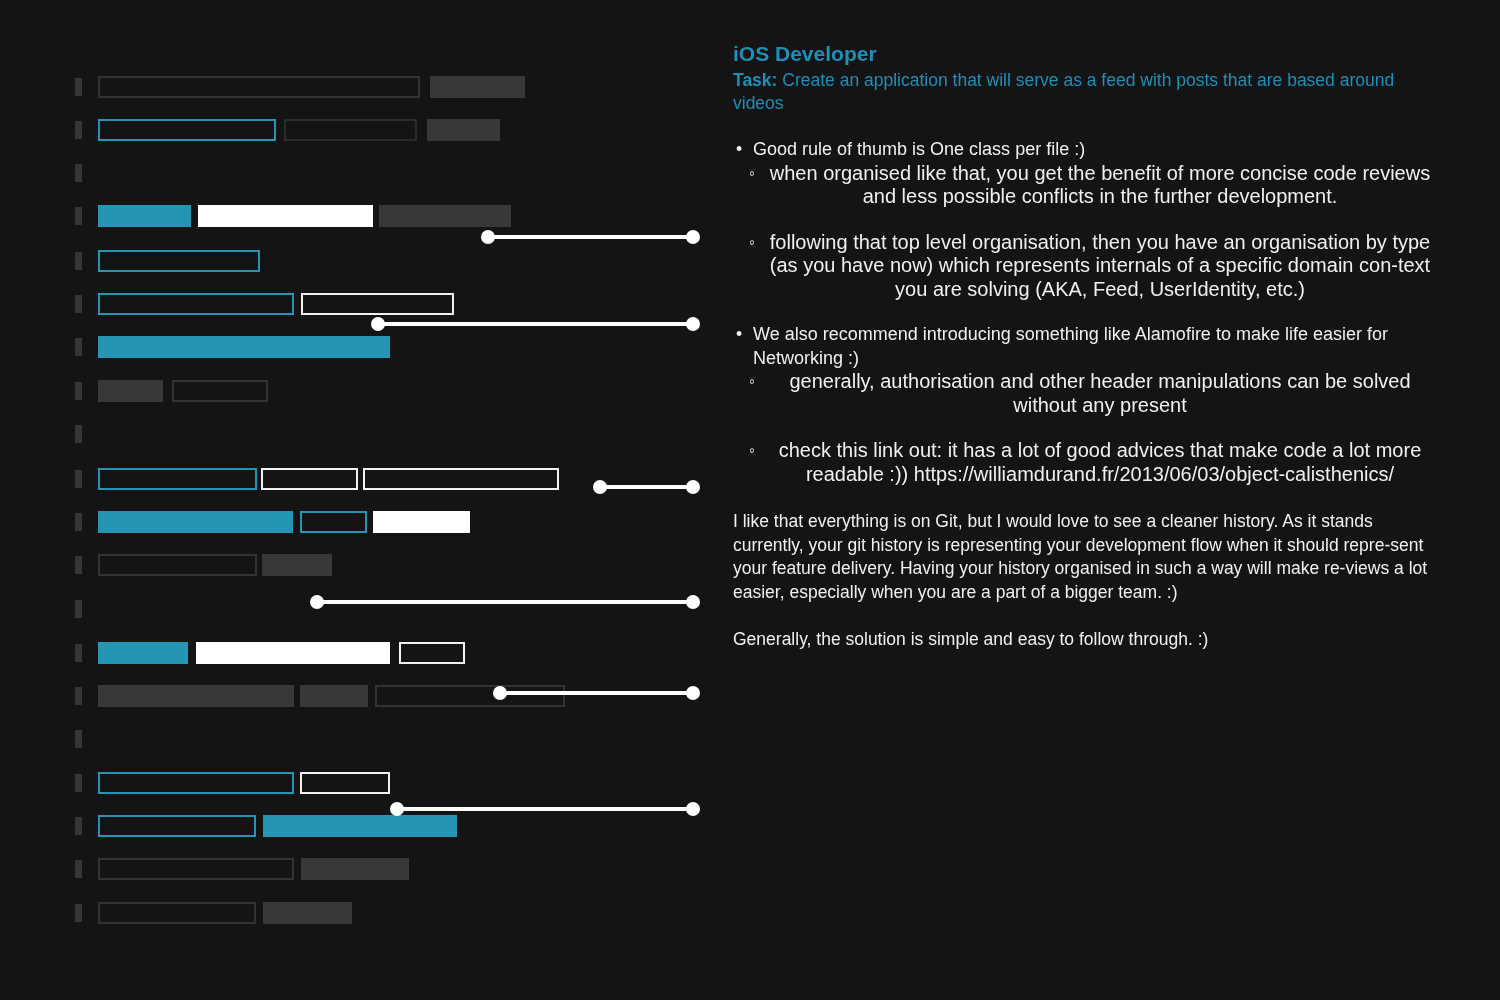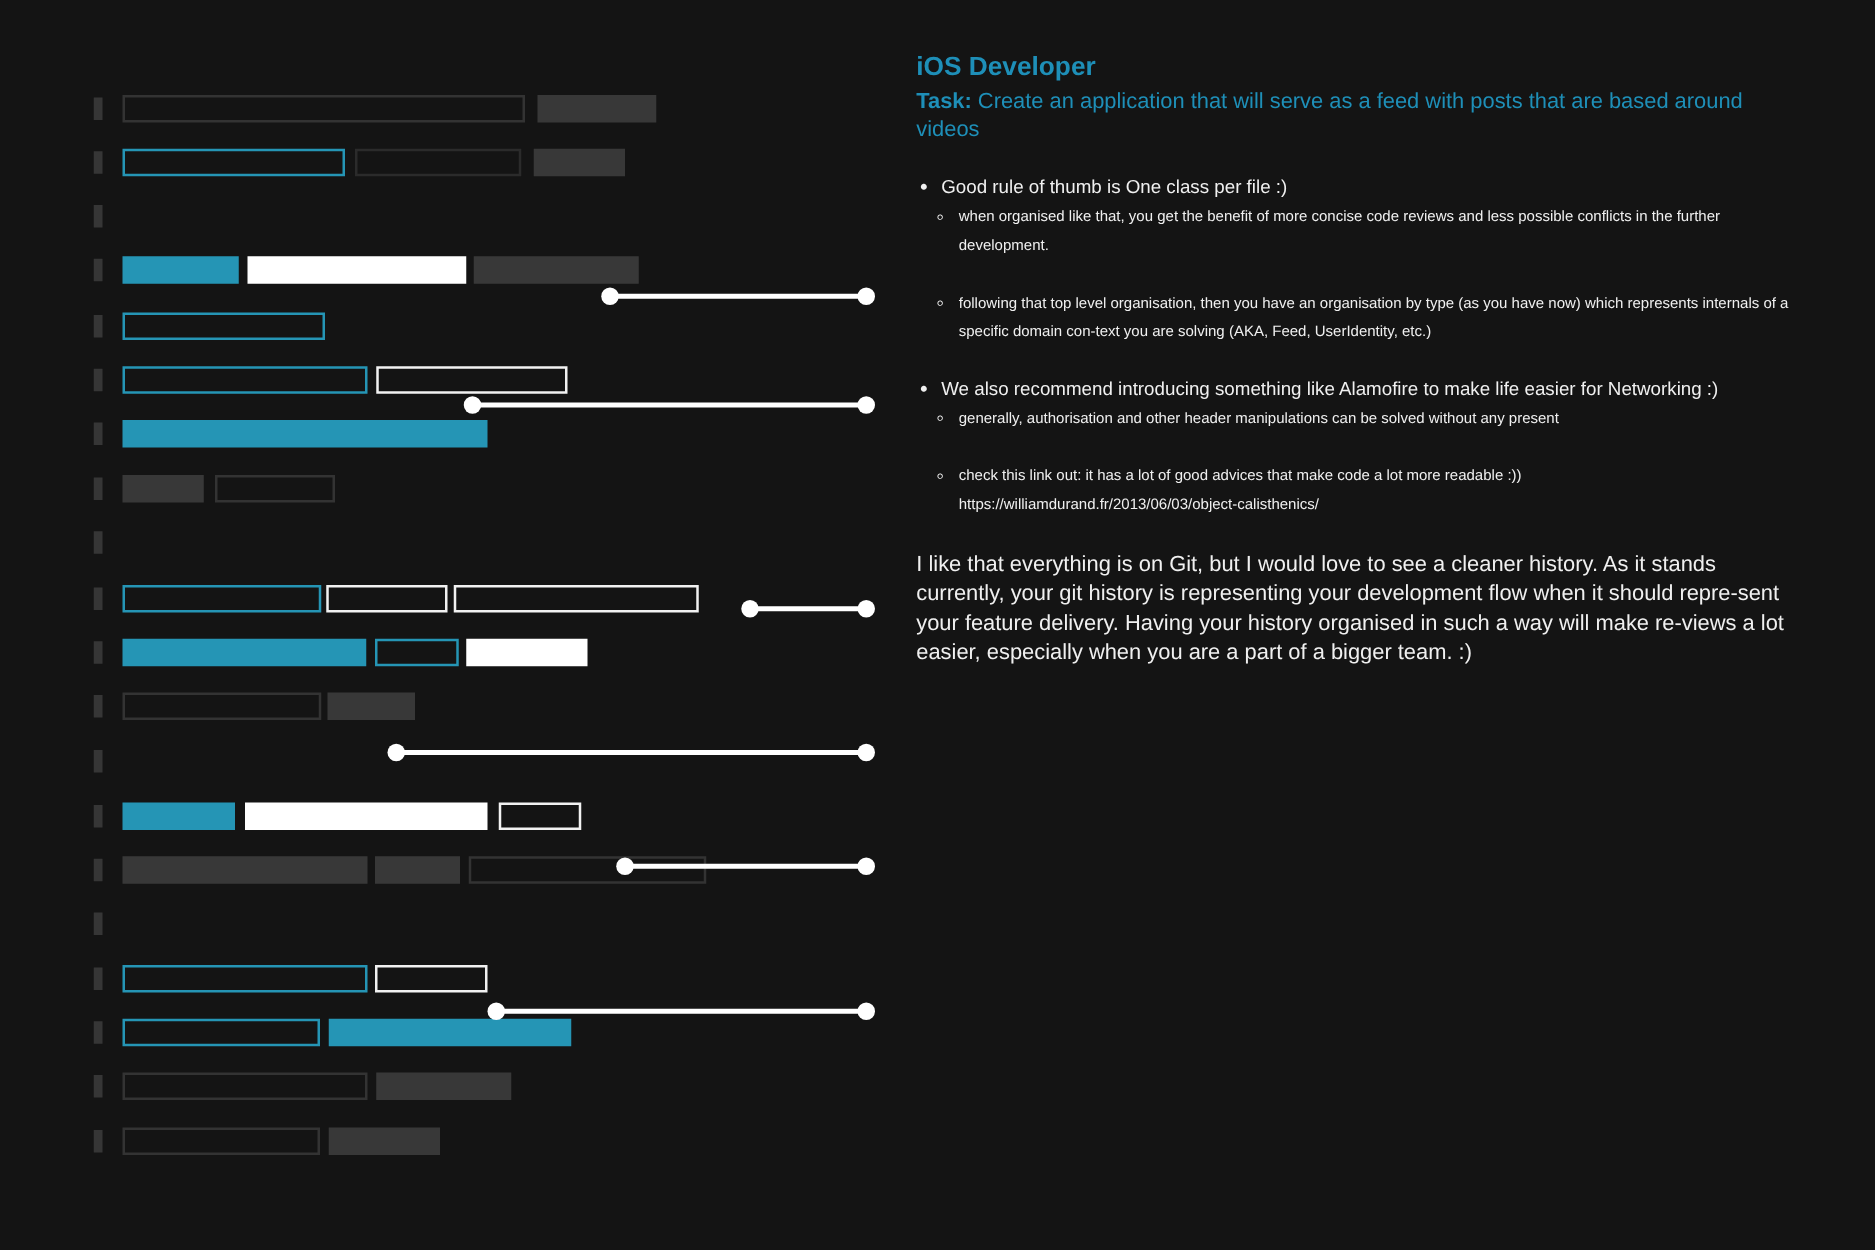--- a/index.html
+++ b/index.html
@@ -109,44 +109,45 @@
     list-style: none;
     margin: 23px 0 0 0;
     padding: 0;
   }
   #bullet-list > li { margin: 0 0 22px 0; }
   #bullet-list > li:last-child { margin-bottom: 0; }
 
   .b1 {
     position: relative;
     color: #f0f0f0;
-    font-size: 15px;
+    font-size: 18px;
     line-height: 23.5px;
     padding-left: 20px;
   }
   .b1::before {
     content: "\2022";
     position: absolute;
     left: 3px;
     top: 0;
     color: #f0f0f0;
     font-size: 17.5px;
   }
   .sub-list {
     list-style: none;
     margin: 0;
     padding: 0;
   }
   .b2 {
     position: relative;
     color: #f0f0f0;
-    font-size: 12px;
+    font-size: 20px;
     line-height: 23.5px;
     padding-left: 34px;
     margin-top: 0;
+    text-align: center;
   }
   .b2::before {
     content: "\25E6";
     position: absolute;
     left: 16px;
     top: 0;
     color: #f0f0f0;
     font-size: 17.5px;
   }
 </style>
@@ -312,14 +313,15 @@
       </li>
       <li>
         <ul class="sub-list">
           <li class="b2">check this link out: it has a lot of good advices that make code a lot more readable :)) https://williamdurand.fr/2013/06/03/object-calisthenics/</li>
         </ul>
       </li>
     </ul>
 
   <p class="para">I like that everything is on Git, but I would love to see a cleaner history. As it stands currently, your git history is representing your development flow when it should repre-sent your feature delivery. Having your history organised in such a way will make re-views a lot easier, especially when you are a part of a bigger team. :)</p>
 
+  <p class="para">Generally, the solution is simple and easy to follow through. :)</p>
 
 </div>
 
 </body></html>

